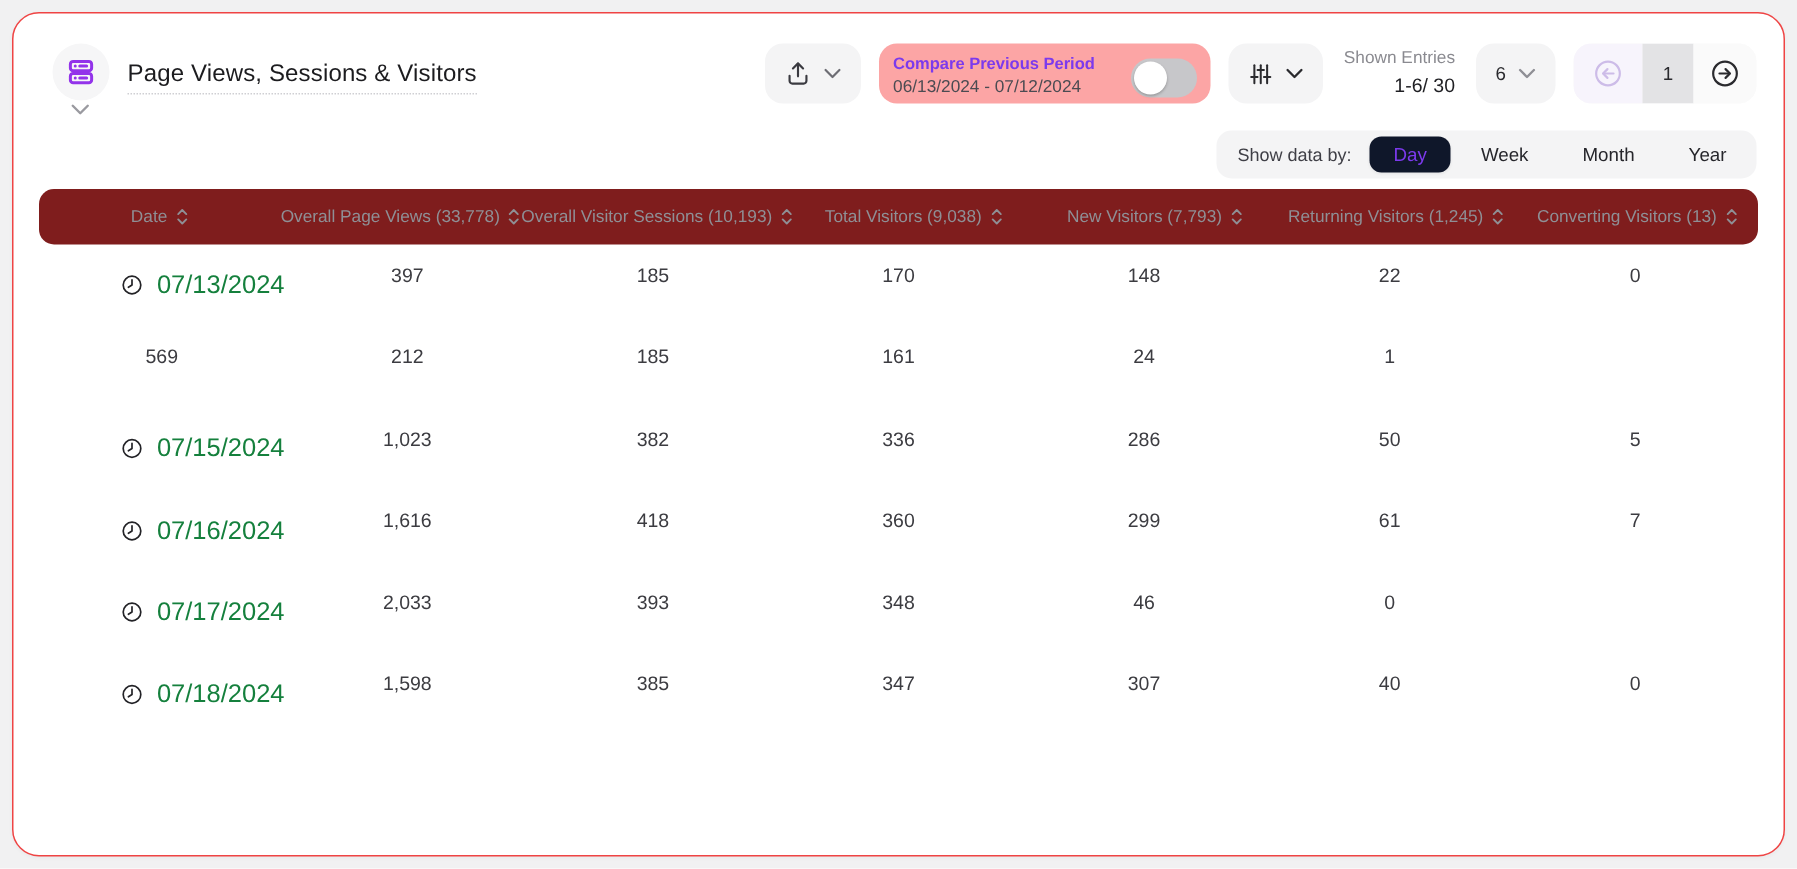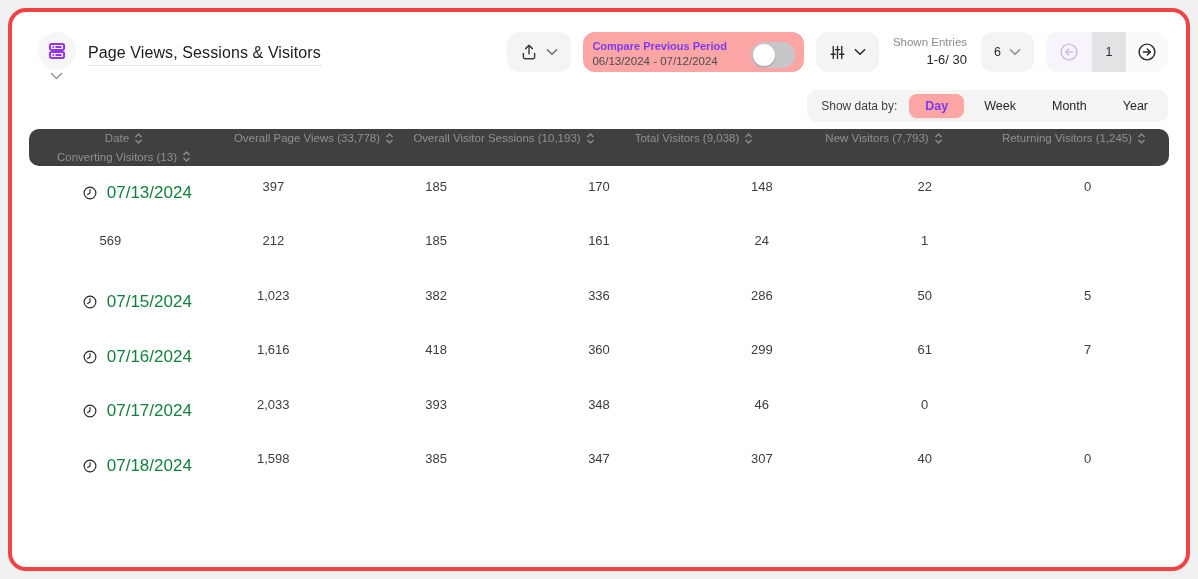--- a/index.html
+++ b/index.html
@@ -7,21 +7,21 @@
   body {
     font-family: "Liberation Sans", "DejaVu Sans", sans-serif;
     background: #f1f1f2;
     position: relative;
     overflow: hidden;
   }
   .card {
     position: absolute;
     inset: 8px;
     background: #ffffff;
-    border: 4px solid #ef4444;
+    border: 1px solid #ef4444;
     border-radius: 18px;
     box-shadow: 0 1px 3px rgba(0,0,0,0.04);
     overflow: hidden;
   }
 
   
   .toolbar {
     display: flex;
     align-items: flex-start;
     padding: 20px 18px 0 26px;
@@ -111,32 +111,32 @@
     padding: 3px 4px 3px 14px; gap: 4px; height: 32px;
   }
   .seg-label { font-size: 12px; color: #3f3f46; margin-right: 8px; }
   .seg-option {
     border: none; background: transparent;
     font-size: 12.5px; color: #26262b;
     padding: 5px 16px; border-radius: 8px; cursor: pointer;
     font-family: inherit;
   }
   .seg-option.selected {
-    background: #fca5a5; color: #7c3aed; font-weight: 700;
+    background: #0f172a; color: #7c3aed; font-weight: 400;
     box-shadow: 0 1px 2px rgba(0,0,0,.06);
   }
 
   
   .table-wrap { padding: 7px 17px 0 17px; }
   .thead {
-    background: #404040;
+    background: #7f1d1d;
     border-radius: 10px;
     height: 37px;
     display: grid;
-    grid-template-columns: repeat(6, 1fr);
+    grid-template-columns: repeat(7, 1fr);
     align-items: center;
     text-align: center;
   }
   .th {
     display: flex; align-items: center; justify-content: center;
     gap: 5px; font-size: 11.5px; color: #8f8f95; cursor: pointer;
     white-space: nowrap;
   }
   .tbody { }
   .tr {

